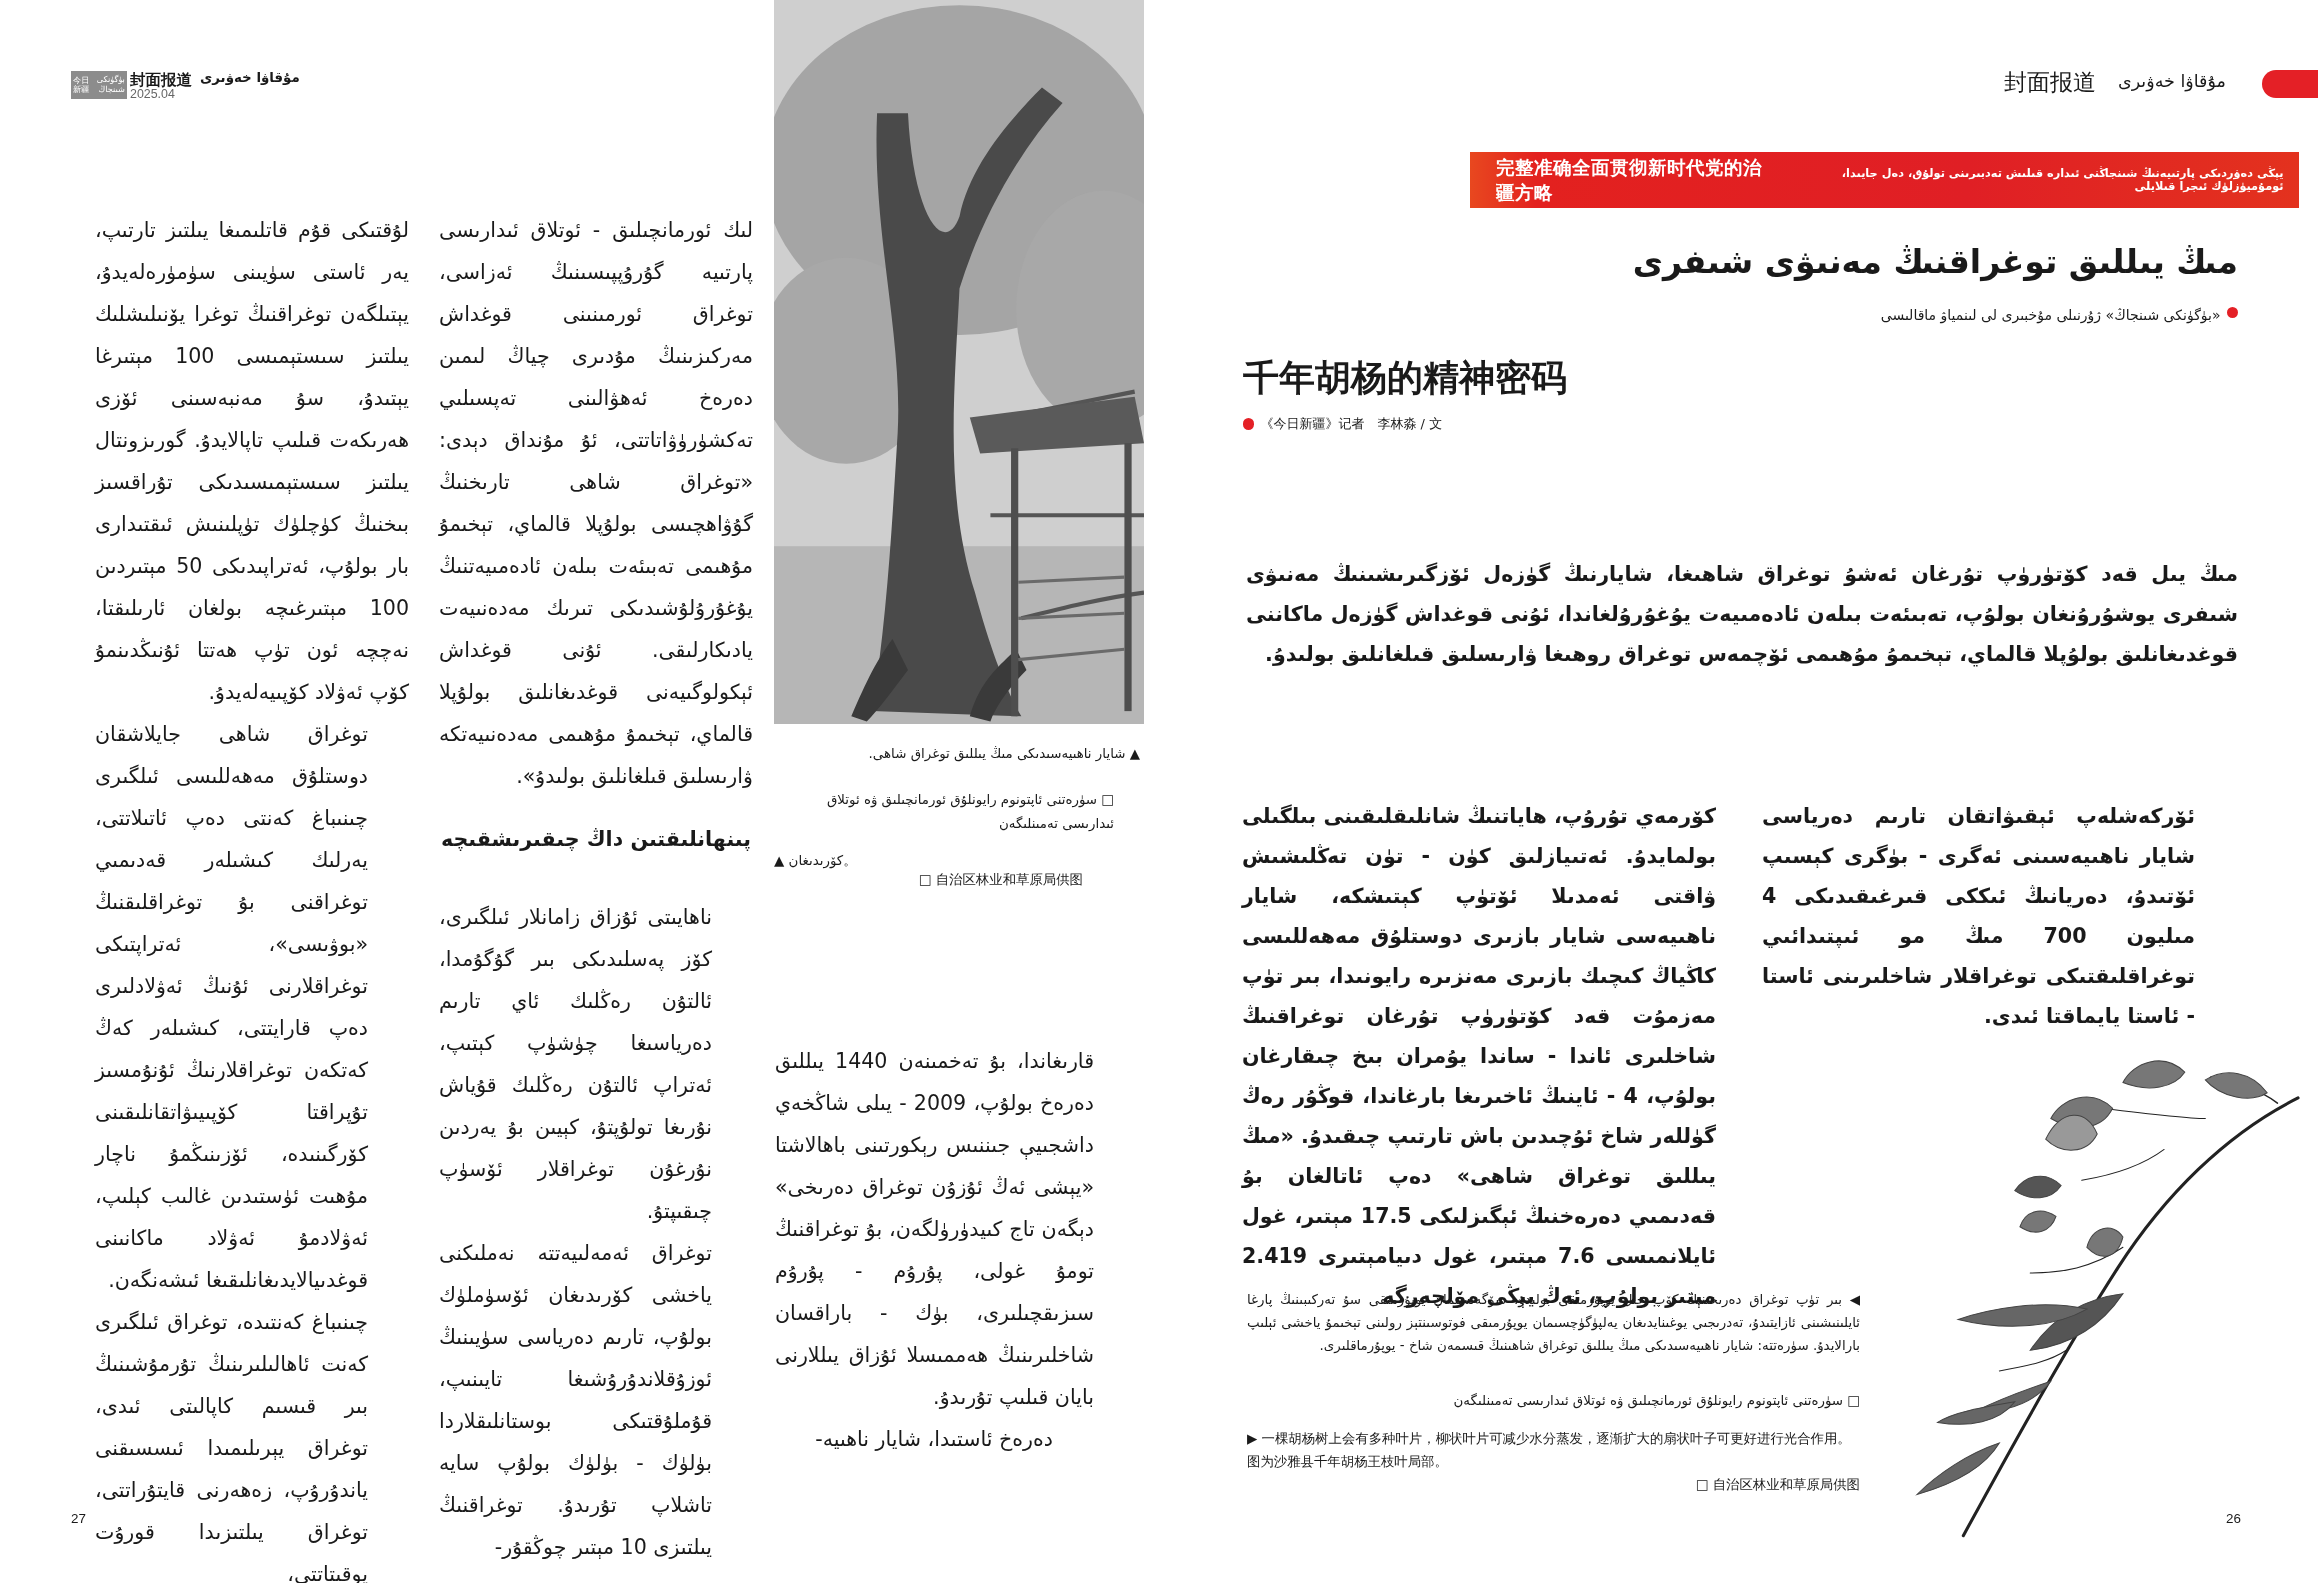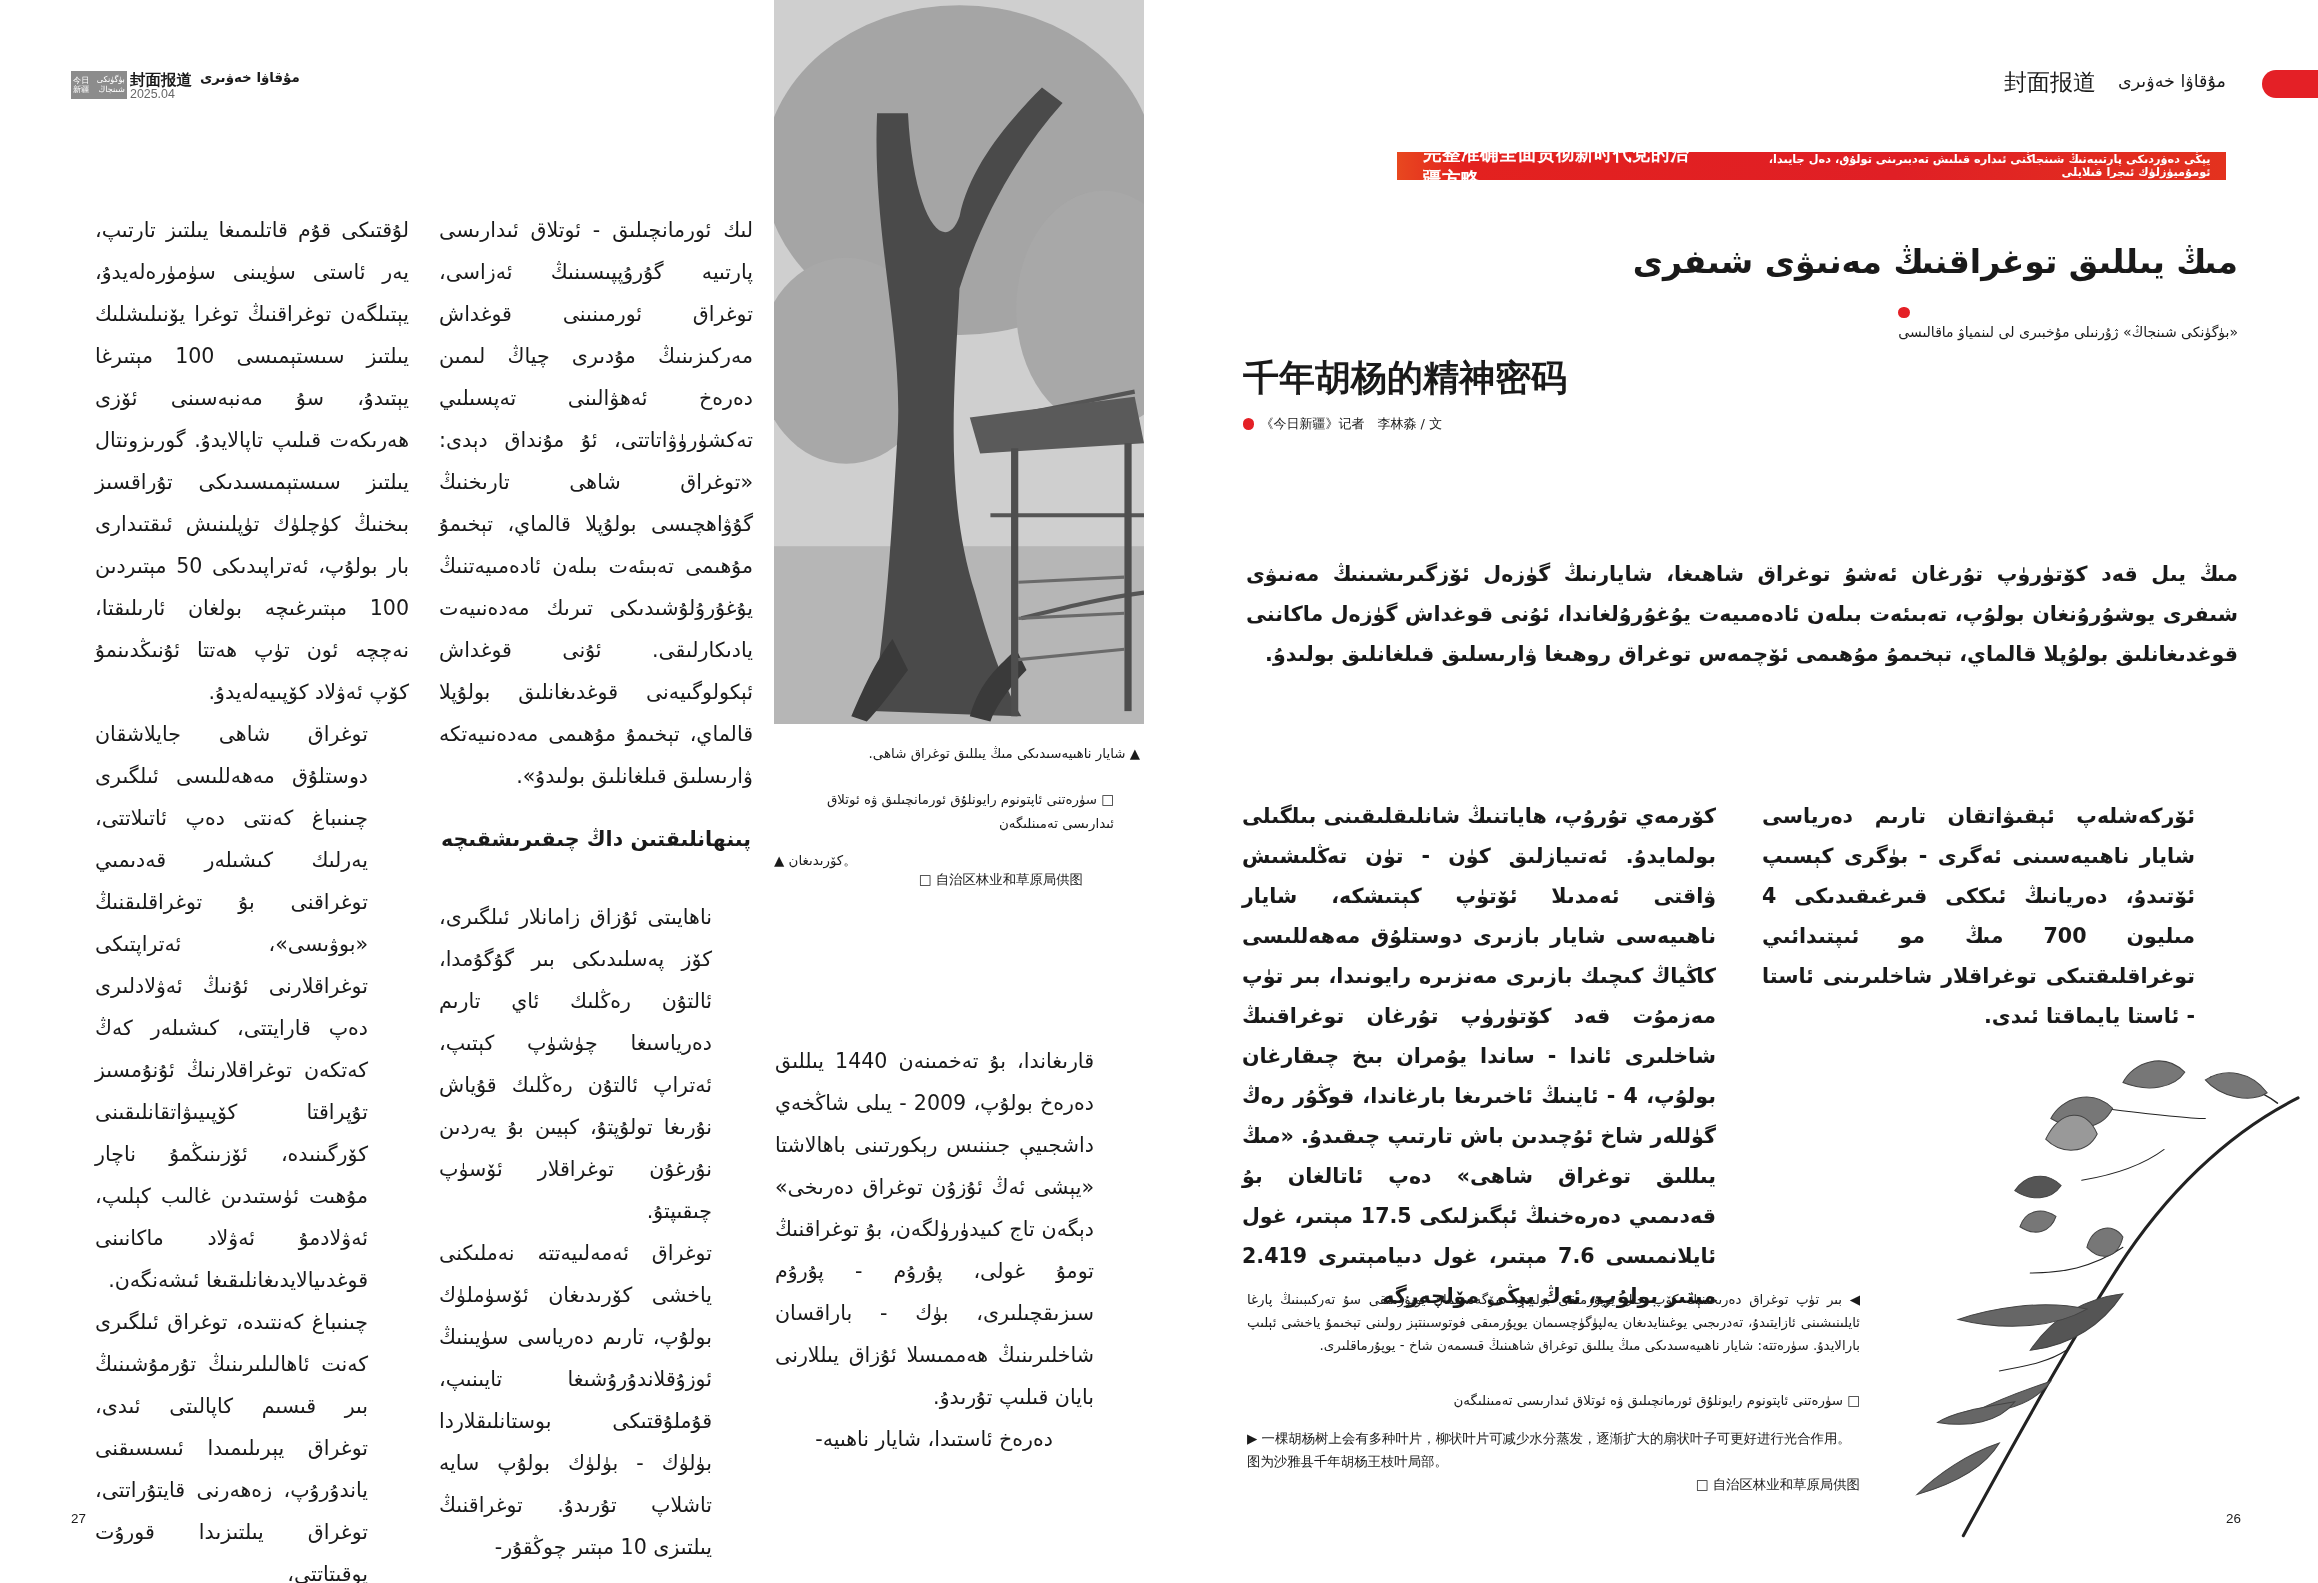--- a/index.html
+++ b/index.html
@@ -10,25 +10,25 @@
   .col p{margin:0;}
   .col .indent{padding-right:41px;}
   .col .sub{text-align:center;text-align-last:center;font-weight:bold;font-size:20.6px;margin:20.6px 0 36px 0;}
   .bold-col{font-weight:bold;}
   
   .logo-box{left:71px;top:71px;width:56px;height:28px;background:#8c8c8c;display:flex;align-items:center;justify-content:space-between;padding:0 2.1px;box-sizing:border-box;}
   .logo-box span{color:#fff;font-size:8.2px;line-height:9.3px;font-family:"DejaVu Serif",serif;}
   .hdr-title{font-weight:bold;font-size:15.5px;}
   .hdr-date{color:#666;font-size:12.4px;font-family:"Liberation Sans",sans-serif;}
   .red-tab{left:2262px;top:70px;width:57px;height:28px;background:#e42026;border-radius:14.4px 0 0 14.4px;}
-  .banner{left:1397px;top:152px;width:829px;height:28px;background:linear-gradient(90deg,#e8481f 0%,#e3211f 8%,#e01f25 60%,#e3321e 100%);display:flex;align-items:center;justify-content:space-between;padding:0 15.5px 0 26px;box-sizing:border-box;}
+  .banner{left:1470px;top:152px;width:829px;height:56px;background:linear-gradient(90deg,#e8481f 0%,#e3211f 8%,#e01f25 60%,#e3321e 100%);display:flex;align-items:center;justify-content:space-between;padding:0 15.5px 0 26px;box-sizing:border-box;}
   .banner .cn{color:#fff;font-weight:bold;font-size:18.5px;letter-spacing:0.5px;font-family:"DejaVu Sans",sans-serif;}
   .banner .ug{color:#fff;font-weight:bold;font-size:11.3px;direction:rtl;}
   .title-ug{right:81px;top:242px;font-weight:bold;font-size:33px;direction:rtl;}
-  .byline-ug{right:81px;top:307px;font-size:14px;direction:rtl;display:flex;align-items:flex-end;gap:6.2px;flex-direction:column;}
+  .byline-ug{right:81px;top:307px;font-size:14px;direction:rtl;display:flex;align-items:flex-start;gap:6.2px;}
   .dot{width:11.3px;height:11.3px;border-radius:50%;background:#e42026;display:inline-block;}
   .title-cn{left:1243px;top:354px;font-weight:bold;font-size:36px;font-family:"DejaVu Sans",sans-serif;}
   .byline-cn{left:1243px;top:415px;font-size:13px;display:flex;align-items:center;gap:6.2px;}
   .lead{right:81px;top:554px;width:992px;font-weight:bold;font-size:20.6px;line-height:40px;direction:rtl;text-align:justify;text-align-last:right;}
   .photo{left:774px;top:0;width:370px;height:724px;overflow:hidden;}
   .cap{font-size:13.4px;line-height:24px;}
   .pg{font-family:"Liberation Sans",sans-serif;font-size:13.4px;}
   .cap2{font-size:13.4px;line-height:23px;}
 </style>
 </head>

